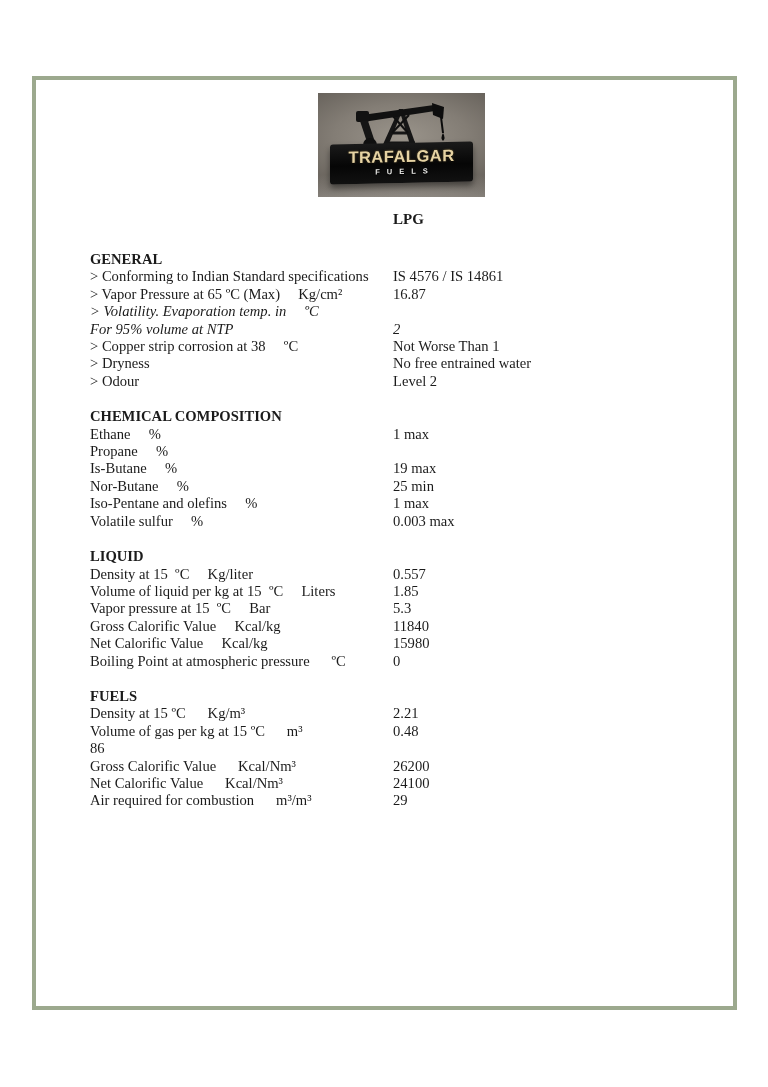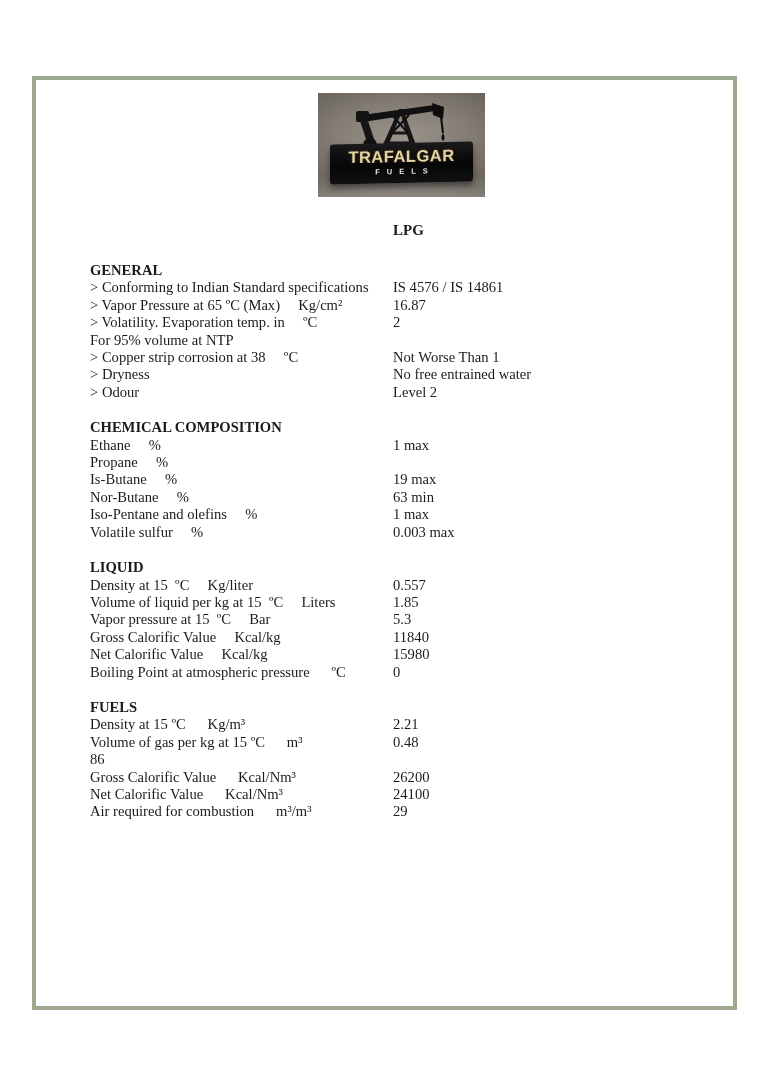--- a/index.html
+++ b/index.html
@@ -76,42 +76,42 @@
     margin-top: 1px;
     font-size: 7.5px;
     font-weight: bold;
     letter-spacing: 7px;
     padding-left: 7px;
     color: #e8e8e6;
     text-shadow: 0 1px 1px #000;
   }
   
   .doc-title {
-    margin-top: 25px;
+    margin-top: 14px;
     margin-left: 303px;
     font-weight: bold;
     font-size: 15px;
     line-height: 17px;
   }
   .sections { margin-top: 23px; }
   .section { margin-top: 18px; }
   .section:first-child { margin-top: 13px; }
   .section-heading {
     font-weight: bold;
     font-size: 14.6px;
     line-height: 17.4px;
     white-space: pre-wrap;
   }
   .spec-row {
     display: flex;
     align-items: center;
     font-size: 14.6px;
     line-height: 17.4px;
   }
-  .spec-row.vcenter { align-items: flex-start; }
+  .spec-row.vcenter { align-items: flex-end; font-style: italic; }
   .spec-label {
     flex: 0 0 303px;
     white-space: pre-wrap;
   }
   .spec-value {
     flex: 1 1 auto;
     white-space: pre-wrap;
   }
 </style>
 </head>
@@ -202,21 +202,21 @@
     <span class="spec-label">Propane     %</span>
   </div>
 
   <div class="spec-row">
     <span class="spec-label">Is-Butane     %</span>
     <span class="spec-value">19 max</span>
   </div>
 
   <div class="spec-row">
     <span class="spec-label">Nor-Butane     %</span>
-    <span class="spec-value">63 min</span>
+    <span class="spec-value">25 min</span>
   </div>
 
   <div class="spec-row">
     <span class="spec-label">Iso-Pentane and olefins     %</span>
     <span class="spec-value">1 max</span>
   </div>
 
   <div class="spec-row">
     <span class="spec-label">Volatile sulfur     %</span>
     <span class="spec-value">0.003 max</span>

